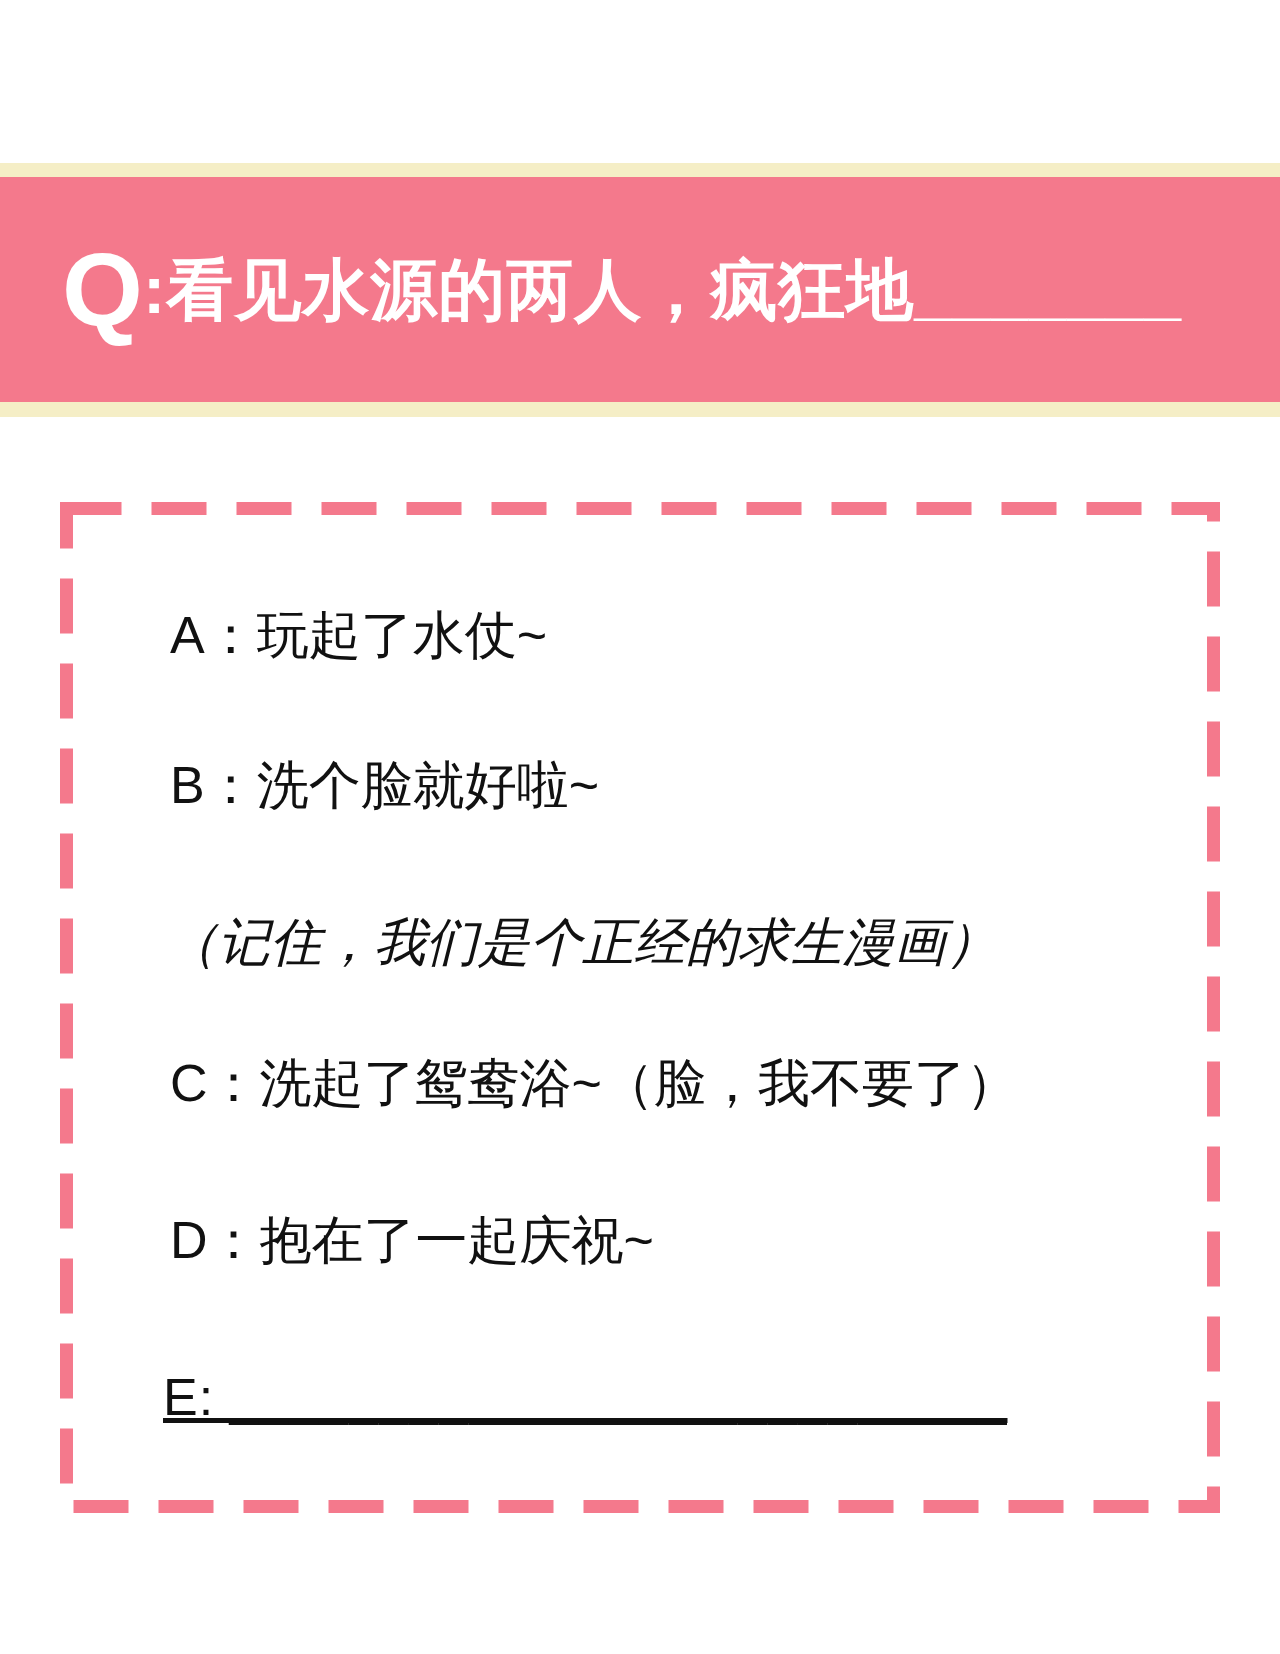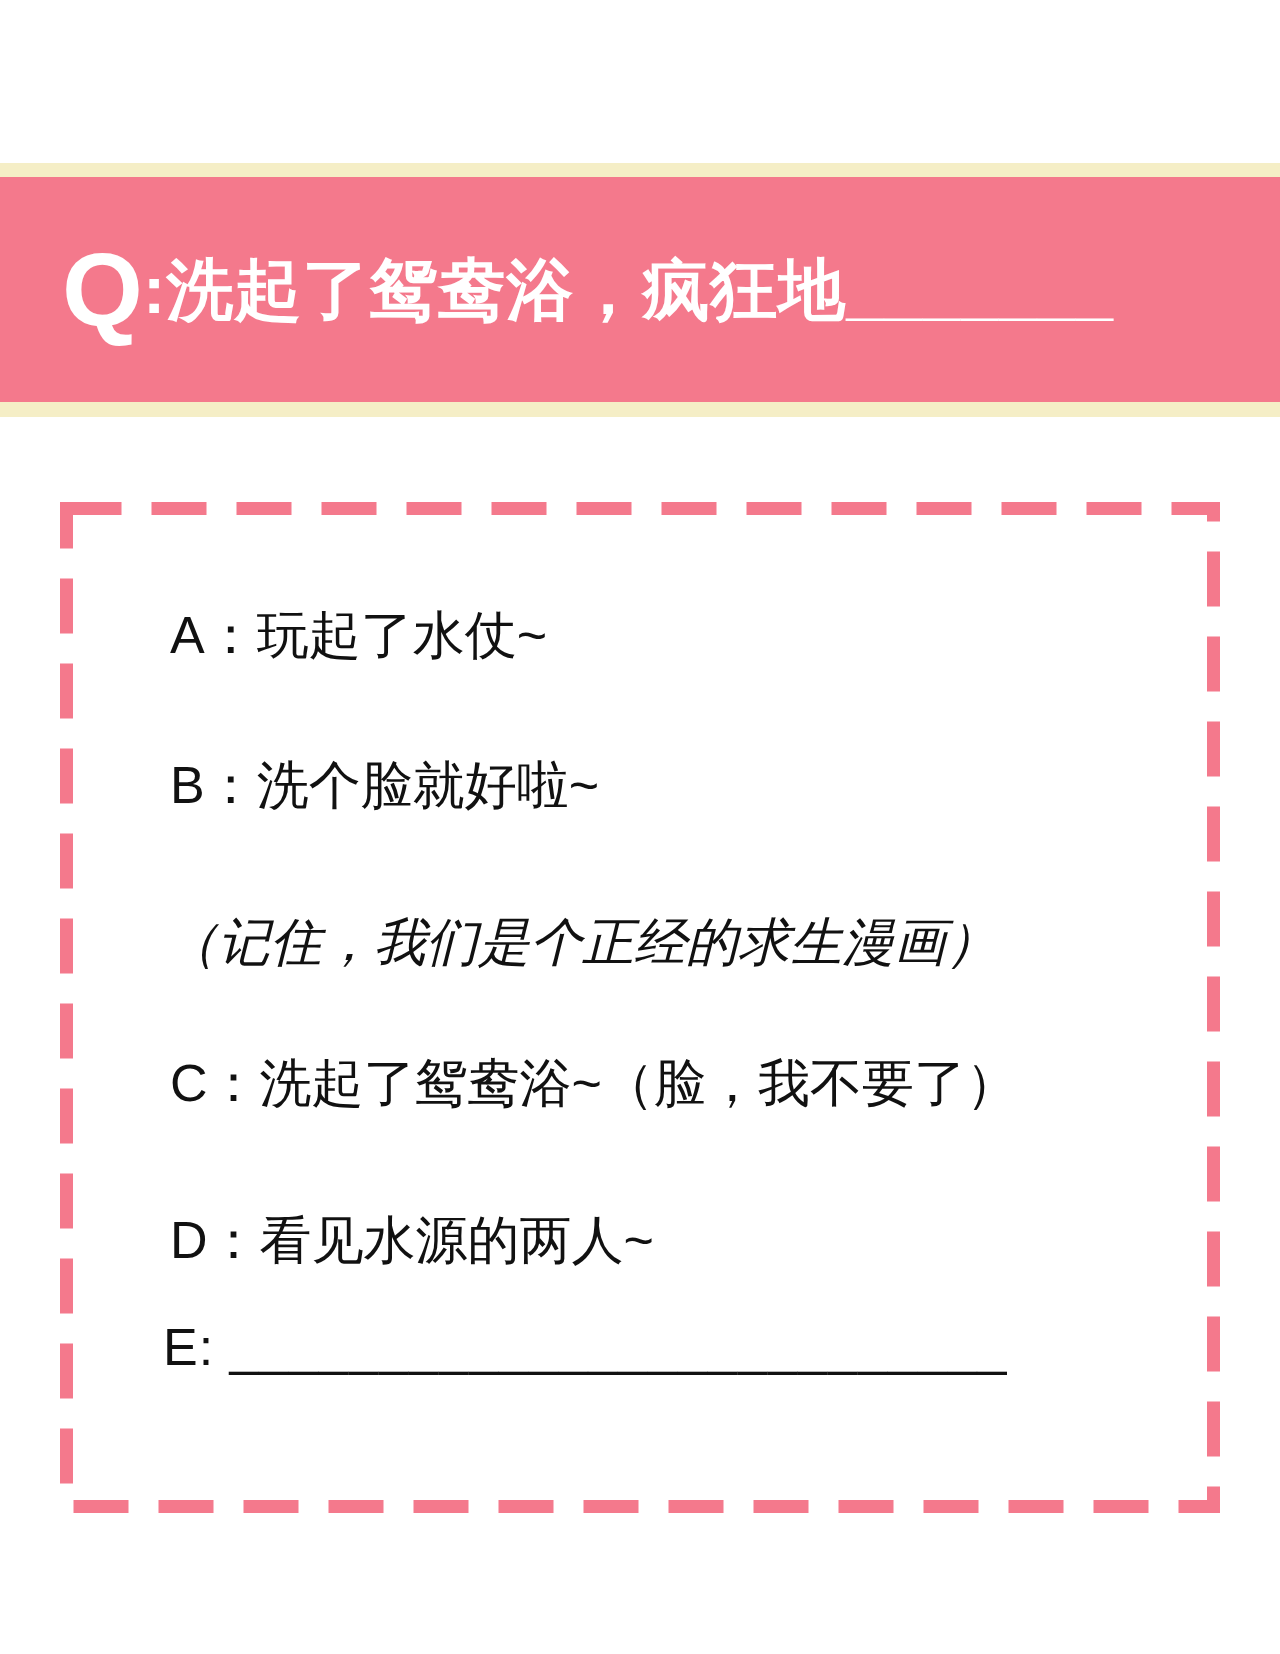--- a/index.html
+++ b/index.html
@@ -74,44 +74,44 @@
     font-size: 52px;
     line-height: 68px;
     white-space: nowrap;
   }
   
   .line-a    { top:  99px; }  
   .line-b    { top: 249px; text-align: center; }  
   .line-note { top: 406px; left: 106px; font-style: italic; }  
   .line-c    { top: 547px; }  
   .line-d    { top: 704px; }  
-  .line-e    { top: 811px; left: 103px; letter-spacing: 1px; }  
+  .line-e    { top: 861px; left: 103px; letter-spacing: 1px; text-decoration: underline; }  
 </style>
 </head>
 <body>
 
 <div class="page">
 
   <div class="stripe stripe-top"></div>
 
   <div class="banner">
     <div class="banner-text">
       <span class="q-letter">Q</span>
-        <span class="q-rest">:洗起了鸳鸯浴，疯狂地_______</span>
+        <span class="q-rest">:看见水源的两人，疯狂地_______</span>
     </div>
   </div>
 
   <div class="stripe stripe-bottom"></div>
 
   <div class="options-box">
     <svg class="box-border" width="1160" height="1011" viewBox="0 0 1160 1011" aria-hidden="true">
       <rect x="6.5" y="6.5" width="1147" height="998" fill="none" stroke="#f4798c" stroke-width="13" stroke-dasharray="55 30"></rect>
     </svg>
 
     <div class="opt line-a">A：玩起了水仗~</div>
     <div class="opt line-b">B：洗个脸就好啦~</div>
     <div class="opt line-note">（记住，我们是个正经的求生漫画）</div>
     <div class="opt line-c">C：洗起了鸳鸯浴~（脸，我不要了）</div>
-    <div class="opt line-d">D：看见水源的两人~</div>
+    <div class="opt line-d">D：抱在了一起庆祝~</div>
     <div class="opt line-e">E: __________________________</div>
   </div>
 
 </div>
 
 </body></html>

